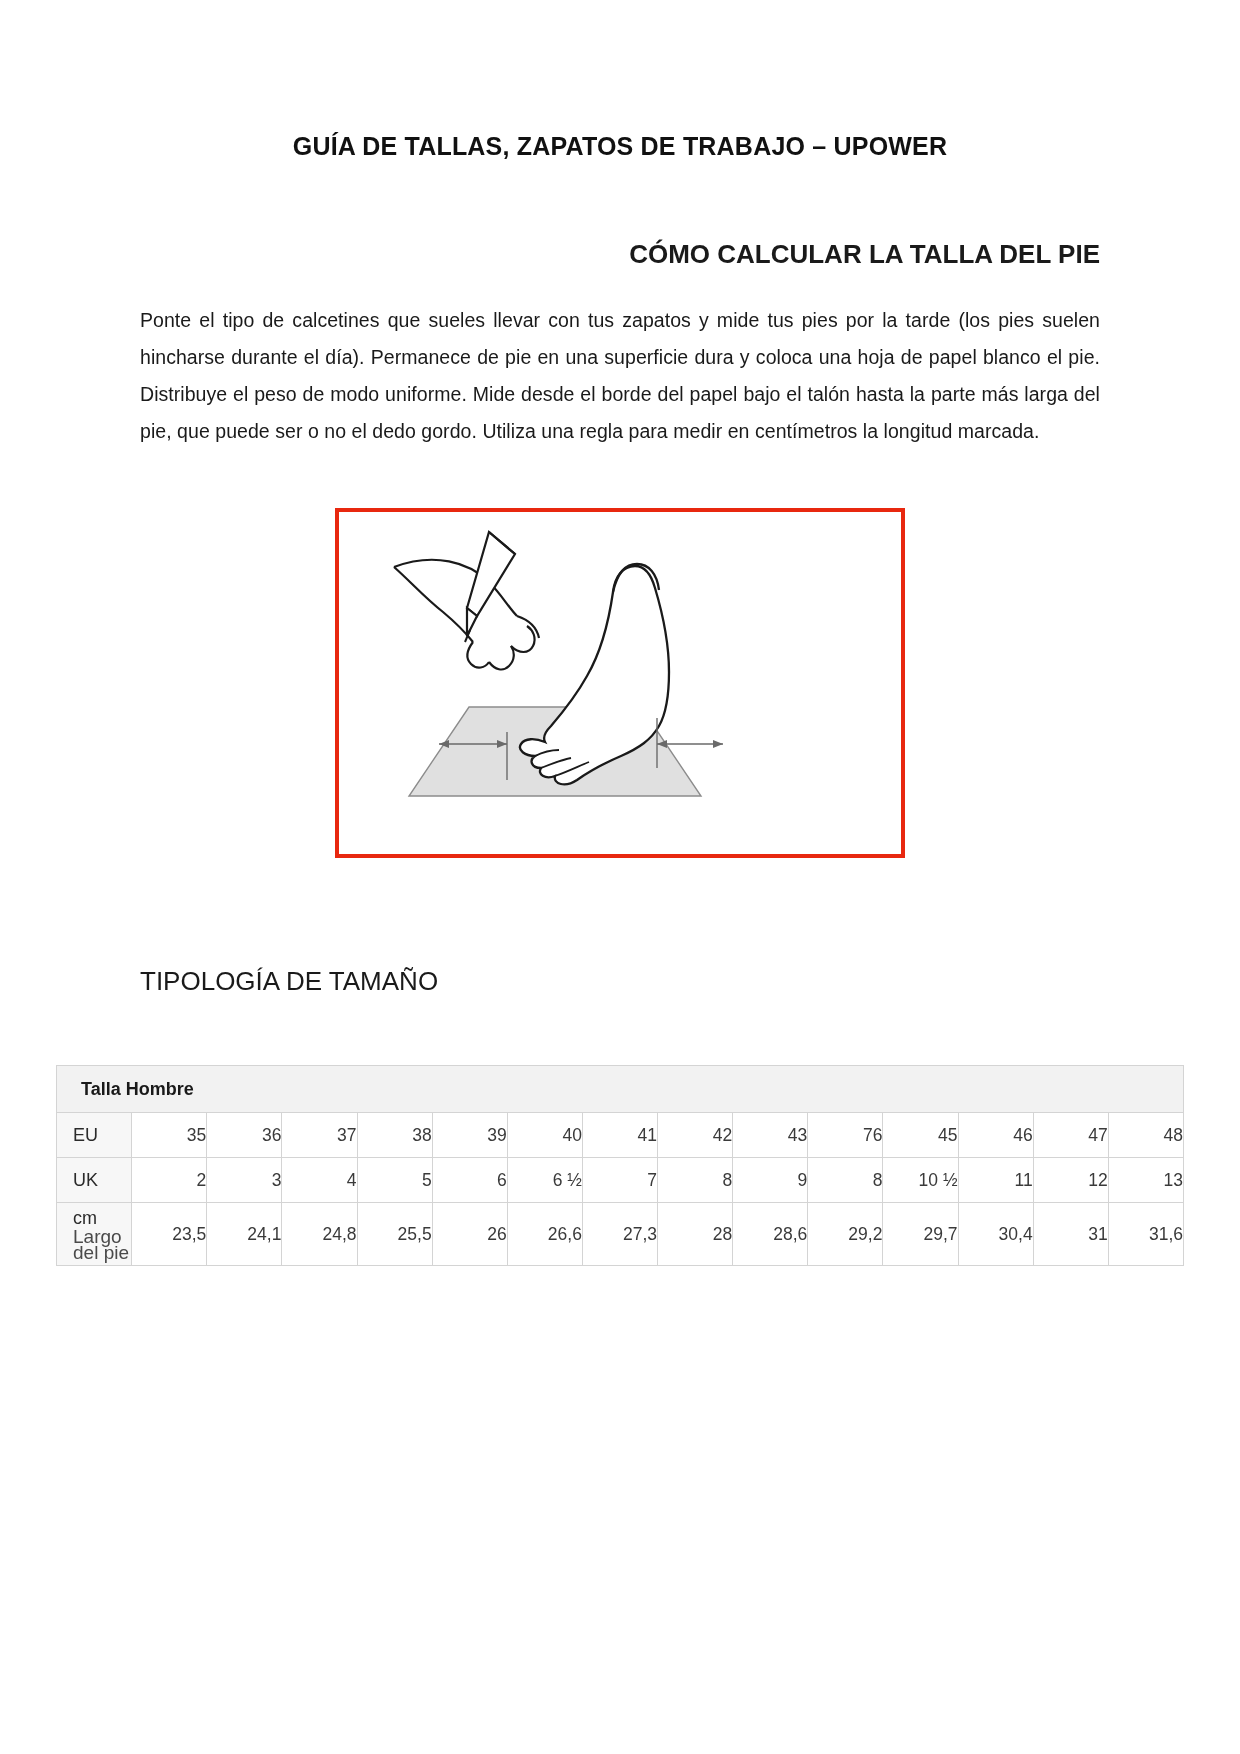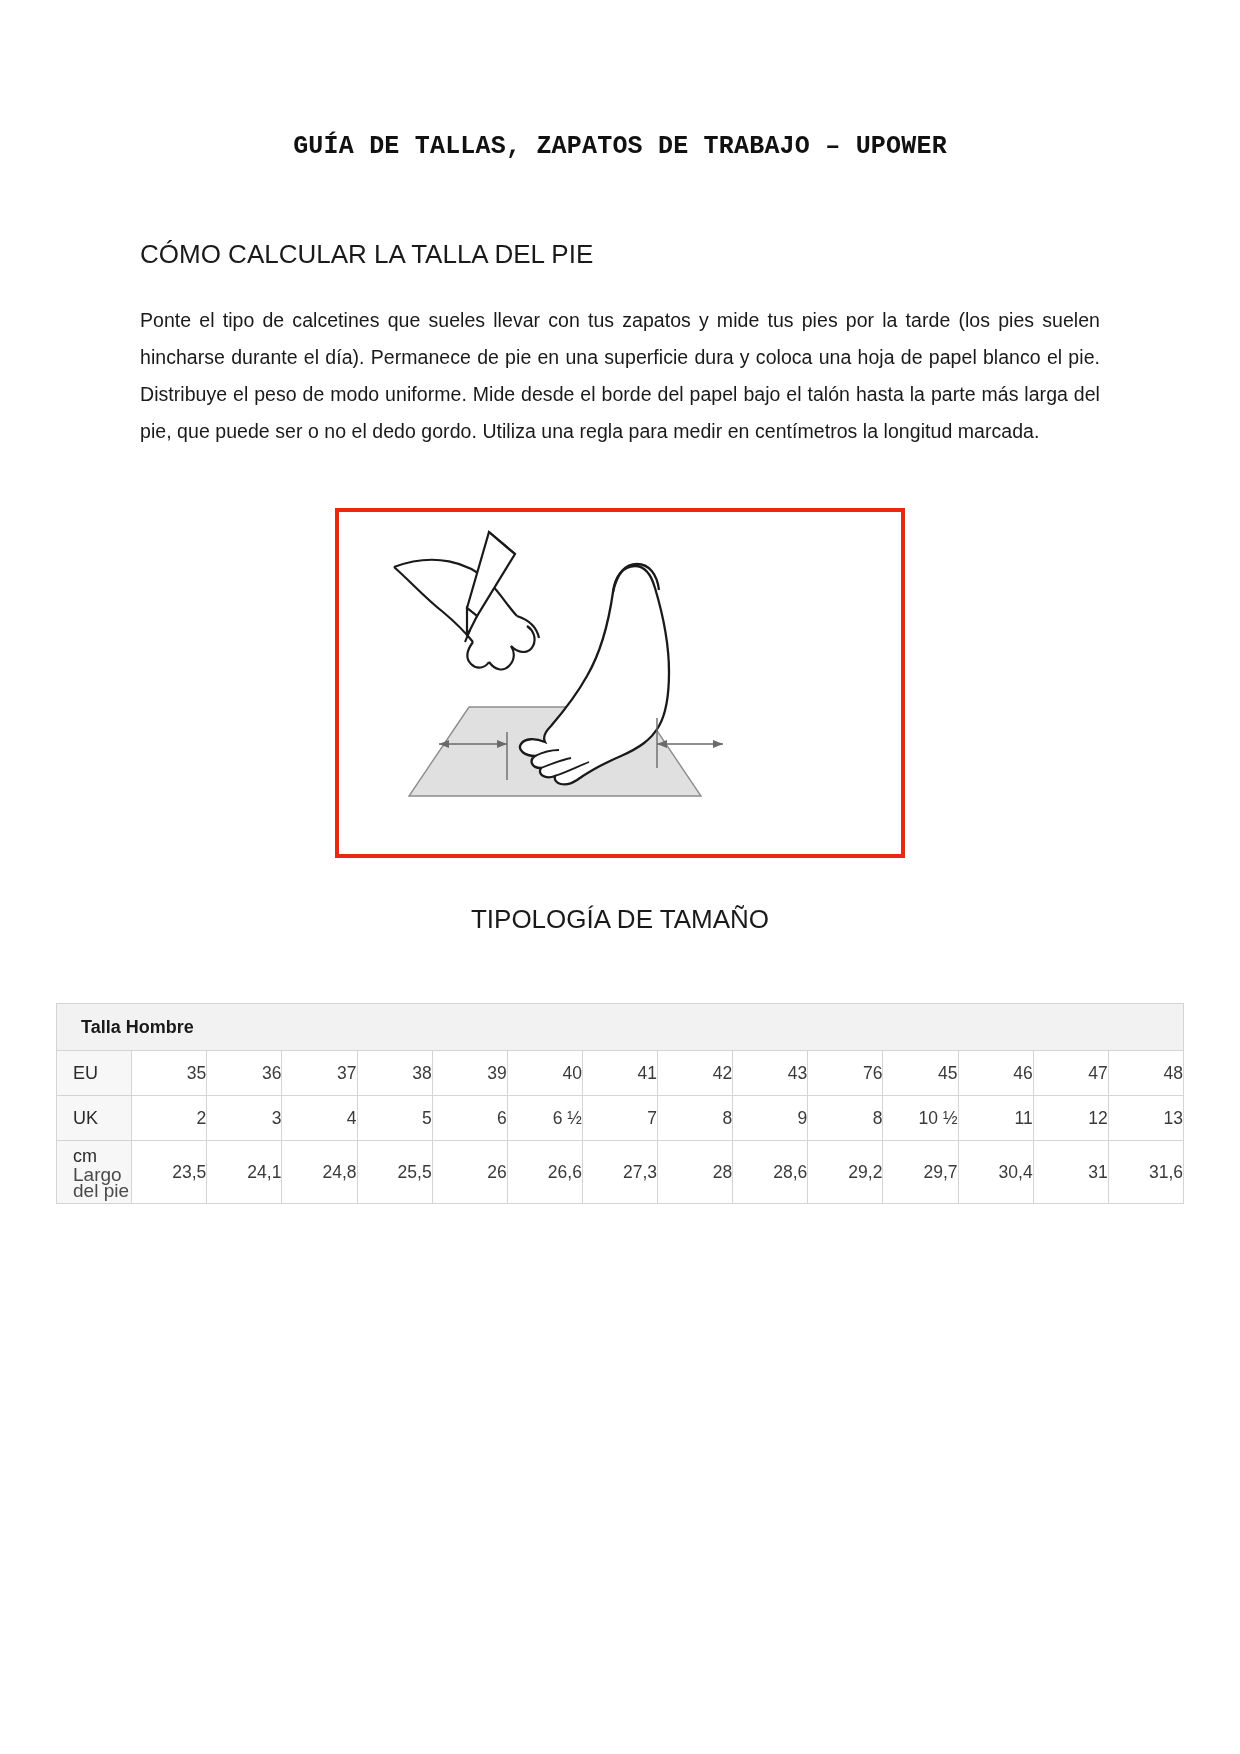--- a/index.html
+++ b/index.html
@@ -22,26 +22,25 @@
     box-sizing: border-box;
     padding: 0 140px;
   }
   .doc-title {
     text-align: center;
     font-size: 25px;
     font-weight: bold;
     letter-spacing: 0.2px;
     margin-top: 132px;
     color: #111111;
-    font-family: Liberation Mono, monospace;
   }
   .section-heading {
-    text-align: left;
+    text-align: right;
     font-size: 26px;
-    font-weight: 400;
+    font-weight: 700;
     color: #1a1a1a;
     margin-top: 78px;
   }
   .body-text {
     margin-top: 32px;
     font-size: 19.5px;
     line-height: 37px;
     text-align: justify;
     color: #1a1a1a;
     letter-spacing: 0.05px;
@@ -60,25 +59,24 @@
     box-sizing: border-box;
     position: relative;
   }
   .figure-box svg {
     display: block;
     width: 100%;
     height: 100%;
   }
   
   .section-heading-2 {
-    text-align: center;
     font-size: 26px;
     font-weight: 400;
     color: #1a1a1a;
-    margin-top: 46px;
+    margin-top: 108px;
   }
   
   .table-wrap {
     margin-top: 68px;
     margin-left: -84px;
     margin-right: -84px;
   }
   table.size-table {
     border-collapse: collapse;
     width: 100%;

